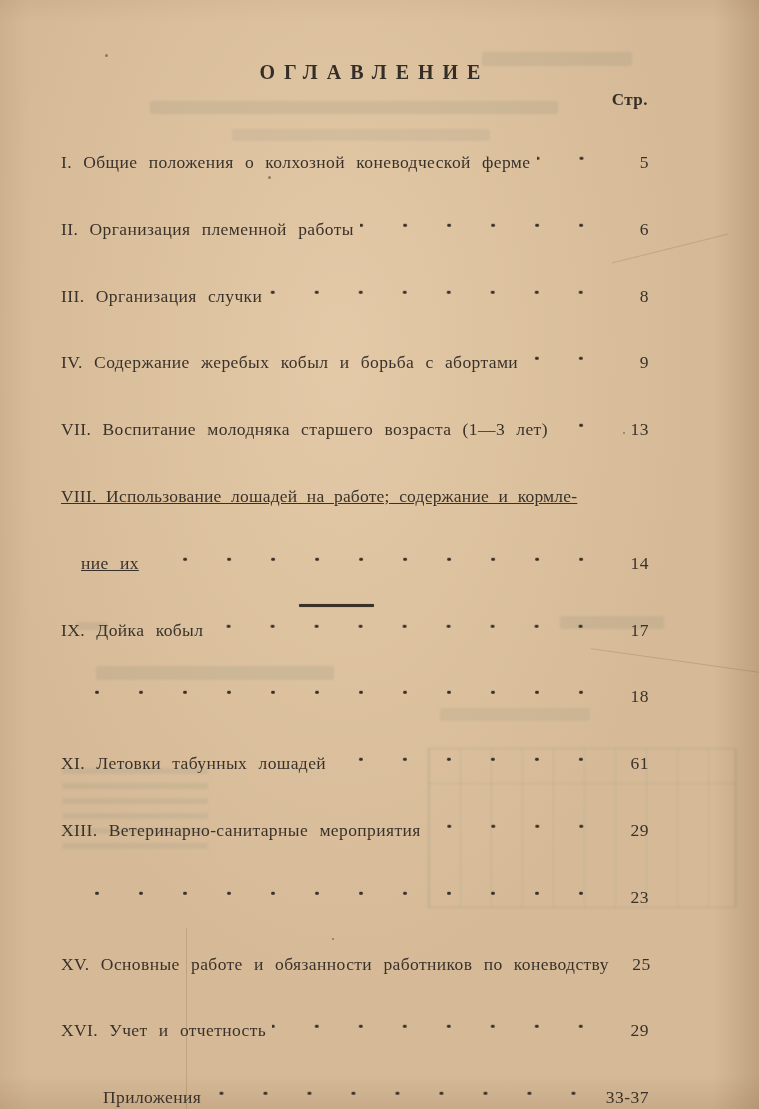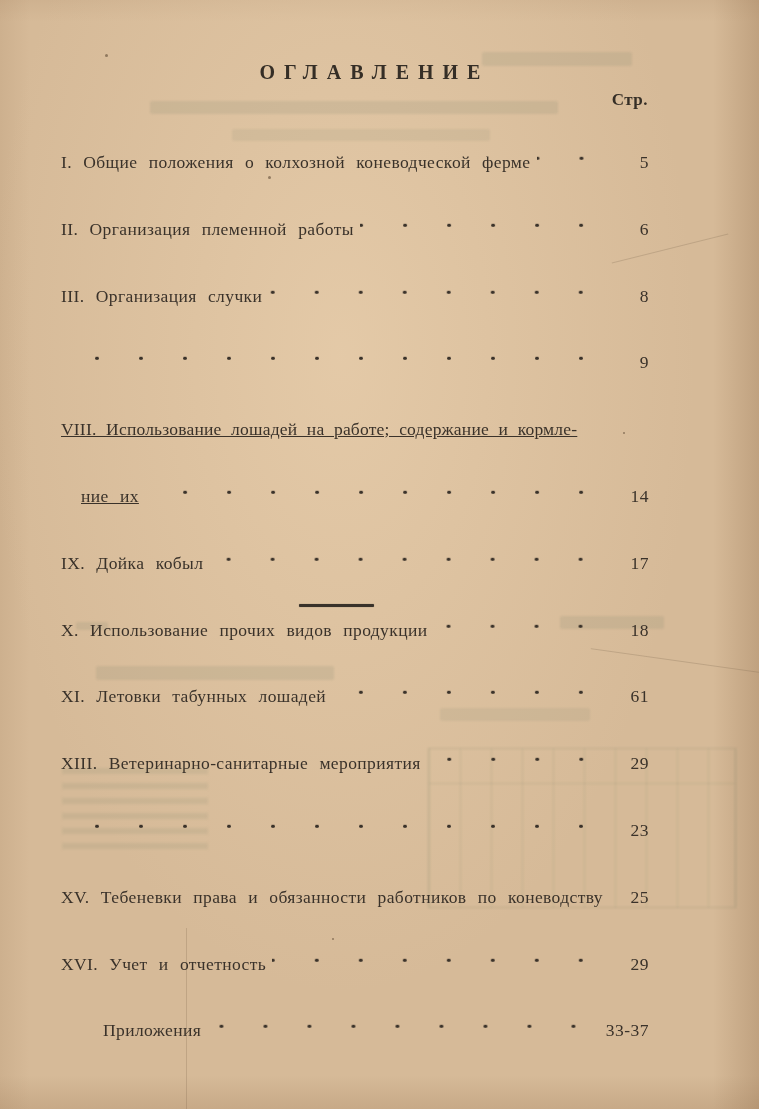--- a/index.html
+++ b/index.html
@@ -108,59 +108,64 @@
     <span class="entry">II. Организация племенной работы</span>
     <span class="leader"></span>
     <span class="pnum">6</span>
   </div>
       <div class="toc-row">
     <span class="entry">III. Организация случки</span>
     <span class="leader"></span>
     <span class="pnum">8</span>
   </div>
       <div class="toc-row">
+    <span class="entry">IV. Содержание жеребых кобыл и борьба с абортами</span>
     <span class="leader"></span>
     <span class="pnum">9</span>
+  </div>
+      <div class="toc-row">
+    <span class="entry">VII. Воспитание молодняка старшего возраста (1—3 лет)</span>
+    <span class="leader"></span>
+    <span class="pnum">13</span>
   </div>
       <div class="toc-row">
     <span class="entry wrap-first">VIII. Использование лошадей на работе; содержание и кормле-</span>
     <span class="leader hidden"></span>
     <span class="pnum"></span>
   </div>
       <div class="toc-row">
     <span class="entry indent-1">ние их</span>
     <span class="leader"></span>
     <span class="pnum">14</span>
   </div>
       <div class="toc-row">
     <span class="entry">IX. Дойка кобыл</span>
     <span class="leader"></span>
     <span class="pnum">17</span>
   </div>
       <div class="toc-row">
-    <span class="entry">X. Использование прочих видов продукции</span>
     <span class="leader"></span>
     <span class="pnum">18</span>
   </div>
       <div class="toc-row">
     <span class="entry">XI. Летовки табунных лошадей</span>
     <span class="leader"></span>
     <span class="pnum">61</span>
   </div>
       <div class="toc-row">
     <span class="entry">XIII. Ветеринарно-санитарные мероприятия</span>
     <span class="leader"></span>
     <span class="pnum">29</span>
   </div>
       <div class="toc-row">
     <span class="leader"></span>
     <span class="pnum">23</span>
   </div>
       <div class="toc-row">
-    <span class="entry">XV. Тебеневки права и обязанности работников по коневодству</span>
+    <span class="entry">XV. Основные работе и обязанности работников по коневодству</span>
     <span class="leader"></span>
     <span class="pnum">25</span>
   </div>
       <div class="toc-row">
     <span class="entry">XVI. Учет и отчетность</span>
     <span class="leader"></span>
     <span class="pnum">29</span>
   </div>
       <div class="toc-row">
     <span class="entry indent-2">Приложения</span>

